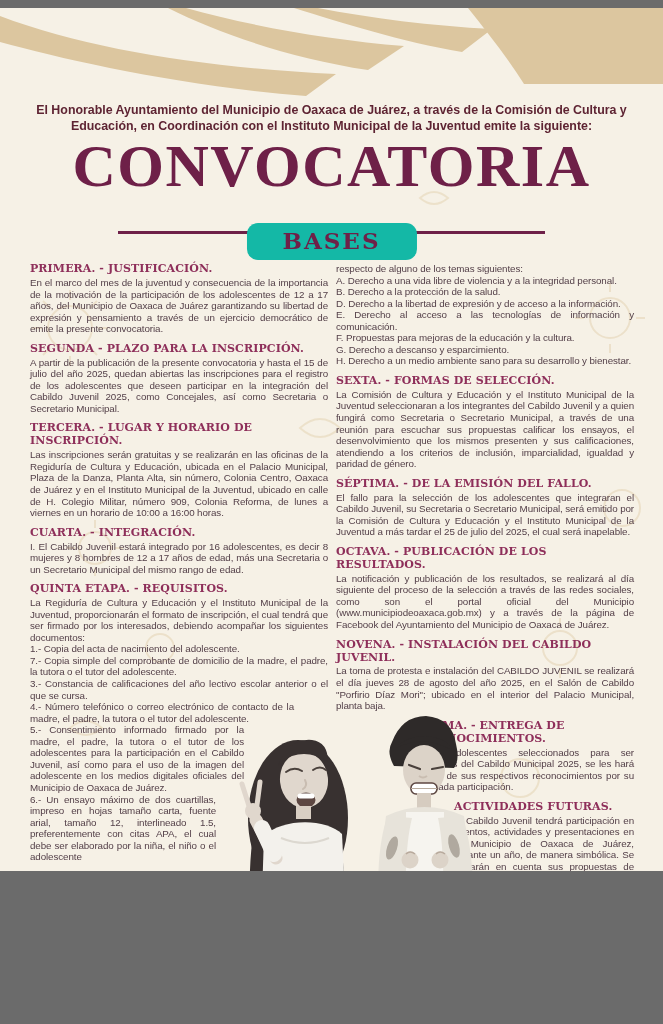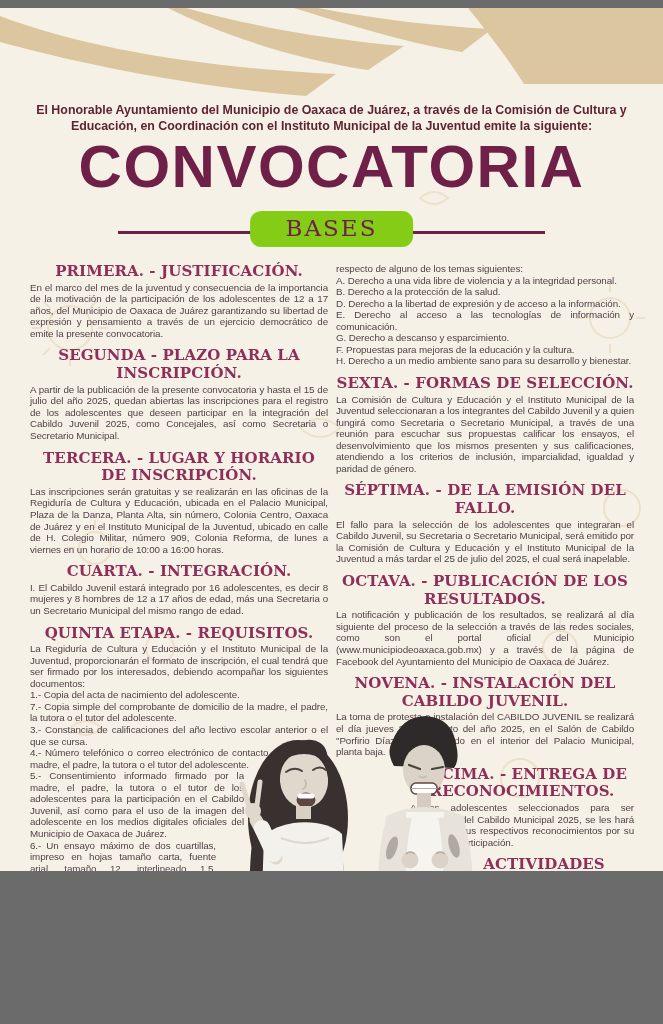--- a/index.html
+++ b/index.html
@@ -10,42 +10,42 @@
   }
   .rays{position:absolute;top:0;left:0;z-index:1;}
   .watermarks{position:absolute;top:0;left:0;z-index:0;}
   .intro{
     position:absolute;top:94px;left:33px;width:597px;z-index:2;
     text-align:center;font-weight:bold;font-size:12.4px;line-height:1.32;
     color:#5e2433;
   }
   .title{
     position:absolute;top:124px;left:0;width:663px;z-index:2;
-    text-align:center;font-family:Liberation Sans, sans-serif;font-weight:bold;
+    text-align:center;font-family:Liberation Serif, serif;font-weight:bold;
     font-size:60px;letter-spacing:1.5px;color:#6e2048;
   }
   .bases-row{position:absolute;top:203px;left:118px;width:427px;height:42px;z-index:2;}
   .bases-line{position:absolute;left:0;right:0;top:20px;height:2.6px;background:#6e2048;}
   .bases-badge{
-    position:absolute;left:50%;top:0;transform:translateX(-50%);
-    background:#84cc16;border-radius:11px;padding:4px 36px 6px;
-    font-family:"DejaVu Serif",serif;font-weight:normal;font-size:23px;
+    position:absolute;left:50%;top:12px;transform:translateX(-50%);
+    background:#14b8a6;border-radius:11px;padding:4px 36px 6px;
+    font-family:"DejaVu Serif",serif;font-weight:bold;font-size:23px;
     letter-spacing:2px;color:#6e2048;
   }
   .col{
     position:absolute;top:255px;width:298px;z-index:2;
     font-size:9.8px;line-height:1.18;letter-spacing:-0.1px;
     text-align:justify;color:#544049;
   }
   .col-left{left:30px;}
   .col-right{left:336px;}
   .col section{margin-bottom:8px;}
   .sec-heading{
     font-family:"DejaVu Serif",serif;font-weight:bold;color:#8e2f5a;
-    font-size:15px;letter-spacing:0.1px;margin:0 0 1px;text-align:center;
+    font-size:11px;letter-spacing:0.1px;margin:0 0 1px;text-align:left;
   }
   .col p{margin:0;}
   .para-gap{margin-top:9px !important;}
   .narrow-1{padding-right:34px;}
   .narrow-2{padding-right:84px;}
   .narrow-3{padding-right:112px;}
   .indent-1{padding-left:74px;}
   .indent-2{padding-left:118px;}
   .photo{position:absolute;left:226px;top:700px;width:290px;height:248px;z-index:8;}
   .greca{position:absolute;left:0;top:924px;width:663px;height:22px;z-index:6;}
@@ -134,22 +134,22 @@
       <p class="para narrow-3">6.- Un ensayo máximo de dos cuartillas, impreso en hojas tamaño carta, fuente arial, tamaño 12, interlineado 1.5, preferentemente con citas APA, el cual debe ser elaborado por la niña, el niño o el adolescente</p>
     </section>
   </div>
 
   <div class="col col-right">
     <p class="para">respecto de alguno de los temas siguientes:</p>
     <p class="para">A. Derecho a una vida libre de violencia y a la integridad personal.</p>
     <p class="para">B. Derecho a la protección de la salud.</p>
     <p class="para">D. Derecho a la libertad de expresión y de acceso a la información.</p>
     <p class="para">E. Derecho al acceso a las tecnologías de información y comunicación.</p>
+    <p class="para">F. Propuestas para mejoras de la educación y la cultura.</p>
     <p class="para">G. Derecho a descanso y esparcimiento.</p>
-    <p class="para">F. Propuestas para mejoras de la educación y la cultura.</p>
     <p class="para">H. Derecho a un medio ambiente sano para su desarrollo y bienestar.</p>
     <div style="height:8px"></div>
     <section>
       <h3 class="sec-heading">SEXTA. - FORMAS DE SELECCIÓN.</h3>
       <p class="para">La Comisión de Cultura y Educación y el Instituto Municipal de la Juventud seleccionaran a los integrantes del Cabildo Juvenil y a quien fungirá como Secretaria o Secretario Municipal, a través de una reunión para escuchar sus propuestas calificar los ensayos, el desenvolvimiento que los mismos presenten y sus calificaciones, atendiendo a los criterios de inclusión, imparcialidad, igualdad y paridad de género.</p>
     </section>
     <section>
       <h3 class="sec-heading">SÉPTIMA. - DE LA EMISIÓN DEL FALLO.</h3>
       <p class="para">El fallo para la selección de los adolescentes que integraran el Cabildo Juvenil, su Secretaria o Secretario Municipal, será emitido por la Comisión de Cultura y Educación y el Instituto Municipal de la Juventud a más tardar el 25 de julio del 2025, el cual será inapelable.</p>
     </section>

